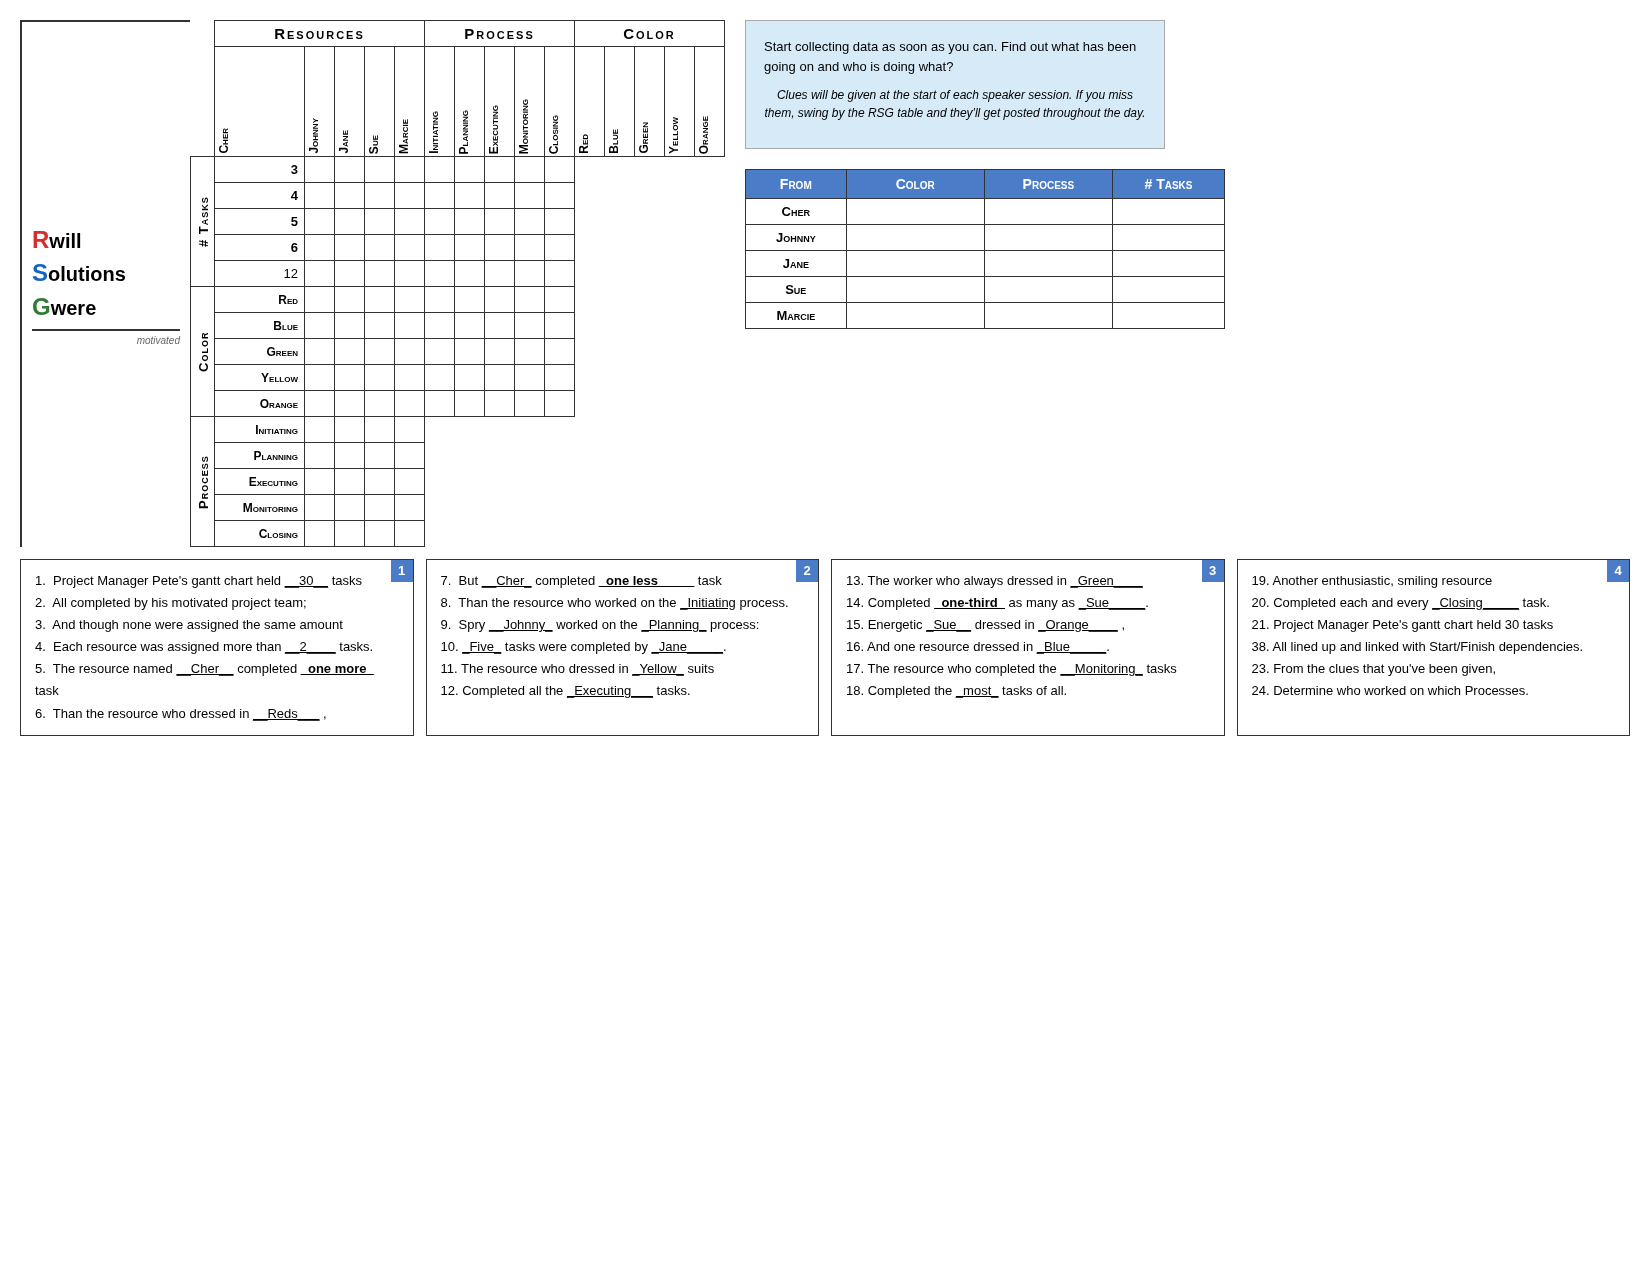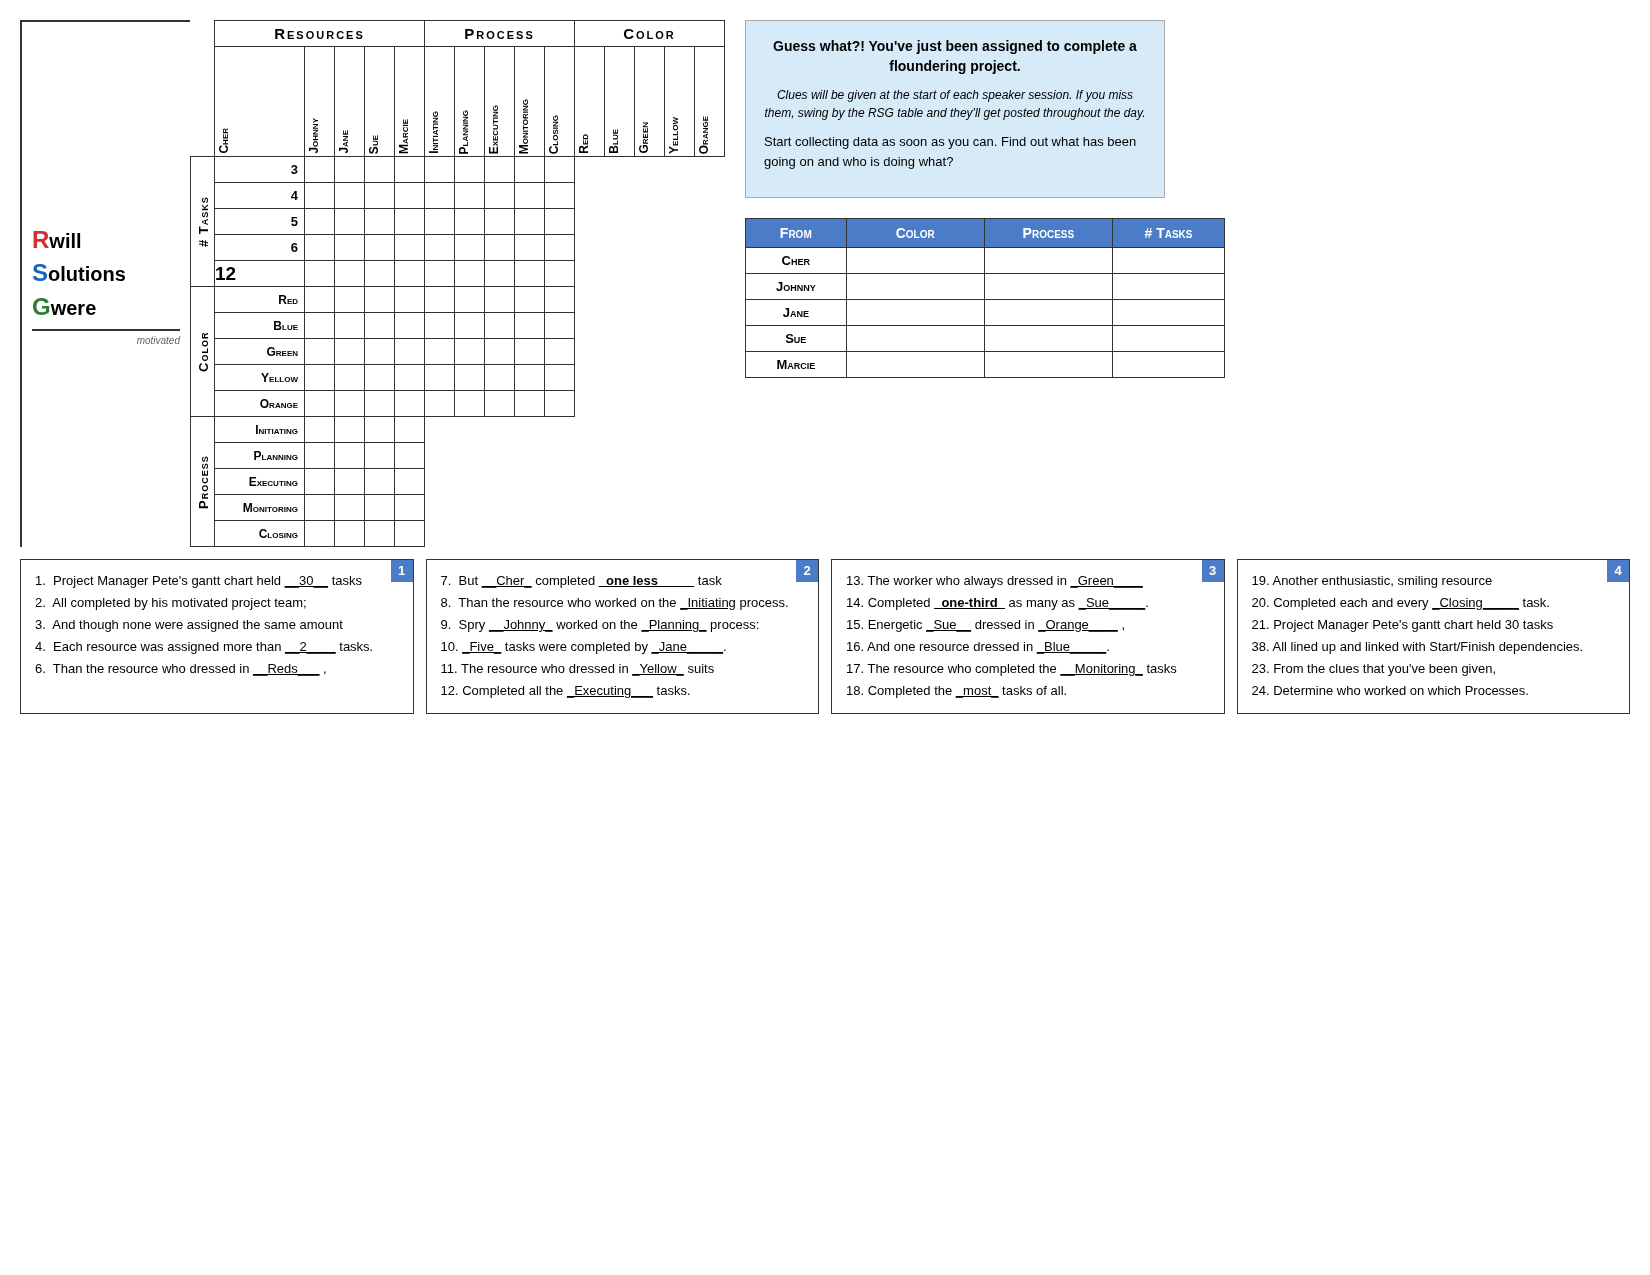--- a/index.html
+++ b/index.html
@@ -239,21 +239,21 @@
               <td class="grid-cell" style="border:1.5px solid #333;"></td>
               <td class="grid-cell" style="border:1.5px solid #333;"></td>
               <td class="grid-cell" style="border:1.5px solid #333;"></td>
               <td style="border:none;"></td>
                 <td style="border:none;"></td>
                 <td style="border:none;"></td>
                 <td style="border:none;"></td>
                 <td style="border:none;"></td>
             </tr>
             <tr>
-              <td class="row-header-cell" style="border:1.5px solid #333; text-align:left; font-weight:bold; padding-right:6px; font-size:19px;">12</td>
+              <td class="row-header-cell" style="border:1.5px solid #333; text-align:right; font-weight:normal; padding-right:6px; font-size:13px;">12</td>
               <td class="grid-cell" style="border:1.5px solid #333;"></td>
               <td class="grid-cell" style="border:1.5px solid #333;"></td>
               <td class="grid-cell" style="border:1.5px solid #333;"></td>
               <td class="grid-cell" style="border:1.5px solid #333;"></td>
               <td class="grid-cell" style="border:1.5px solid #333;"></td>
               <td class="grid-cell" style="border:1.5px solid #333;"></td>
               <td class="grid-cell" style="border:1.5px solid #333;"></td>
               <td class="grid-cell" style="border:1.5px solid #333;"></td>
               <td class="grid-cell" style="border:1.5px solid #333;"></td>
               <td style="border:none;"></td>
@@ -437,23 +437,22 @@
                 <td style="border:none;"></td>
             </tr>
           </tbody>
         </table>
       </div>
     </div>
 
     <div style="display:flex; flex-direction:column; gap:12px; flex:1;">
 
       <div style="background:#d6eaf8; border:1.5px solid #aaa; padding:16px 18px; font-size:13px; max-width:420px;">
-        <div style="font-weight:bold; font-size:14px; text-align:center; margin-bottom:10px; line-height:1.4;">Guess what?! You've just been assigned to complete a floundering project.</div>
+        <div style="font-size:13px; line-height:1.5; margin-bottom:10px;">Start collecting data as soon as you can.  Find out what has been going on and who is doing what?</div>
         <div style="font-style:italic; font-size:12px; text-align:center; line-height:1.5; margin-bottom:10px;">Clues will be given at the start of each speaker session.  If you miss them, swing by the RSG table and they'll get posted throughout the day.</div>
-        <div style="font-size:13px; line-height:1.5; margin-bottom:10px;">Start collecting data as soon as you can.  Find out what has been going on and who is doing what?</div>
       </div>
 
       <div>
         <table class="summary-table" style="border-collapse:collapse; width:480px;">
           <thead>
             <tr>
               <th style="border:1.5px solid #333; padding:6px 16px; background:#4a7cc7; color:white; font-weight:bold; font-size:14px; font-variant:small-caps;">From</th>
               <th style="border:1.5px solid #333; padding:6px 30px; background:#4a7cc7; color:white; font-weight:bold; font-size:14px; font-variant:small-caps;">Color</th>
               <th style="border:1.5px solid #333; padding:6px 20px; background:#4a7cc7; color:white; font-weight:bold; font-size:14px; font-variant:small-caps;">Process</th>
               <th style="border:1.5px solid #333; padding:6px 16px; background:#4a7cc7; color:white; font-weight:bold; font-size:14px; font-variant:small-caps;"># Tasks</th>
@@ -498,20 +497,21 @@
   </div>
 
   <div style="display:flex; gap:12px; margin-top:12px; width:100%;">
 
     <div style="flex:1; border:1.5px solid #333; padding:10px 14px; font-size:13px; line-height:1.7; position:relative;">
       <div style="position:absolute; top:0; right:0; background:#4a7cc7; color:white; font-weight:bold; font-size:13px; width:22px; height:22px; display:flex; align-items:center; justify-content:center;">1</div>
       <p>1.&nbsp; Project Manager Pete's gantt chart held <u>__30__</u> tasks</p>
       <p>2.&nbsp; All completed by his motivated project team;</p>
       <p>3.&nbsp; And though none were assigned the same amount</p>
       <p>4.&nbsp; Each resource was assigned more than <u>__2____</u> tasks.</p>
+      <p>5.&nbsp; The resource named <u>__Cher__</u> completed <strong><u>_one more_</u></strong> task</p>
       <p>6.&nbsp; Than the resource who dressed in <u>__Reds___</u> ,</p>
     </div>
 
     <div style="flex:1; border:1.5px solid #333; padding:10px 14px; font-size:13px; line-height:1.7; position:relative;">
       <div style="position:absolute; top:0; right:0; background:#4a7cc7; color:white; font-weight:bold; font-size:13px; width:22px; height:22px; display:flex; align-items:center; justify-content:center;">2</div>
       <p>7.&nbsp; But <u>__Cher_</u> completed <strong><u>_one less_____</u></strong> task</p>
       <p>8.&nbsp; Than the resource who worked on the <u>_Initiating</u> process.</p>
       <p>9.&nbsp; Spry <u>__Johnny_</u> worked on the <u>_Planning_</u> process:</p>
       <p>10. <u>_Five_</u> tasks were completed by <u>_Jane_____</u>.</p>
       <p>11. The resource who dressed in <u>_Yellow_</u> suits</p>

